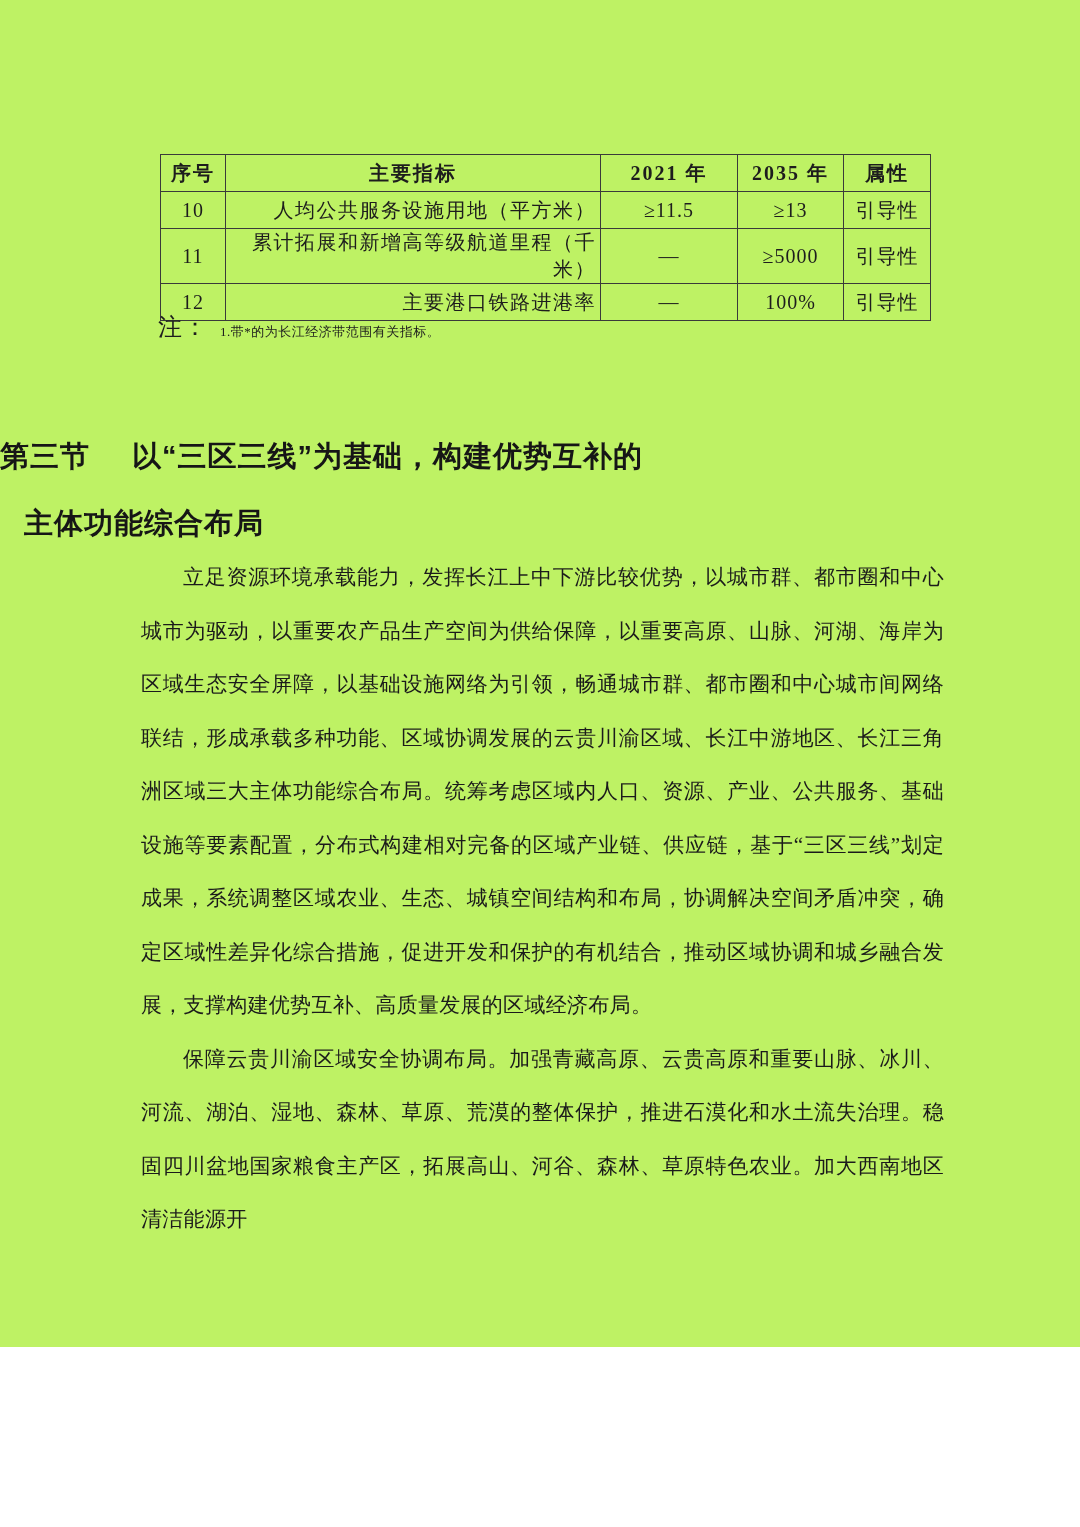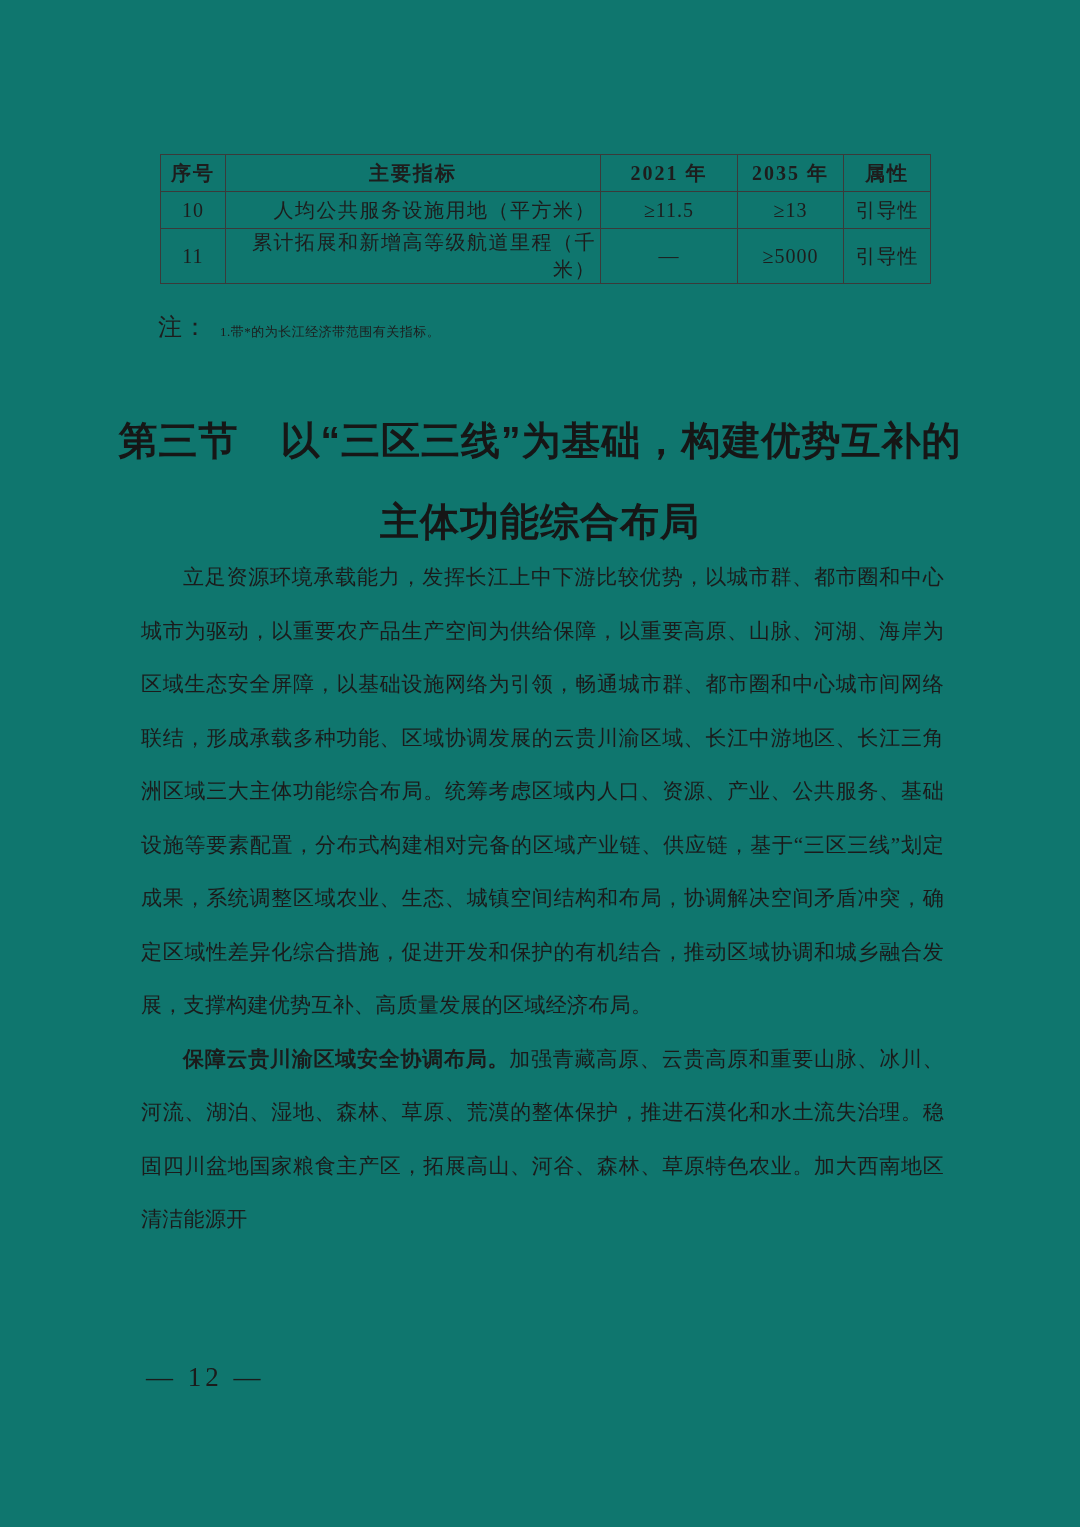--- a/index.html
+++ b/index.html
@@ -1,21 +1,21 @@
 <!DOCTYPE html>
 <html><head>
 <meta charset="utf-8">
 <style>
   * { margin: 0; padding: 0; box-sizing: border-box; }
   html, body { background: #ffffff; }
   .page {
     position: relative;
     width: 1080px;
-    height: 1527px;
-    background: #0f766e;
+    height: 1347px;
+    background: #bef264;
     color: #1d1d1d;
     font-family: "Liberation Serif", "DejaVu Serif", serif;
     overflow: hidden;
   }
 
   
   .tbl-wrap {
     position: absolute;
     left: 160px;
     top: 154px;
@@ -65,46 +65,45 @@
     font-size: 13px;
     line-height: 37px;
     letter-spacing: 0.5px;
     text-align: justify;
   }
 
   
   .section-heading {
     position: absolute;
     left: 0;
-    top: 414px;
+    top: 437px;
     width: 100%;
-    text-align: center;
     font-family: "Liberation Sans", "DejaVu Sans", sans-serif;
     font-weight: bold;
-    font-size: 39px;
+    font-size: 29px;
     color: #161616;
     letter-spacing: 1px;
   }
   .section-heading .line1 { display: inline-flex; gap: 42px; }
-  .section-heading .line2 { margin-top: 27px; }
+  .section-heading .line2 { margin-top: 27px; padding-left: 24px; }
 
   
   .body-text {
     position: absolute;
     left: 141px;
     top: 551px;
     width: 803px;
     font-size: 21px;
     line-height: 53.5px;
     color: #1b1b1b;
     text-align: justify;
     letter-spacing: 0.3px;
   }
   .body-text p { text-indent: 2em; }
-  .para-lead { font-weight: bold; }
+  .para-lead { font-weight: normal; }
 
   
   .page-number {
     position: absolute;
     left: 146px;
     top: 1362px;
     font-size: 27px;
     letter-spacing: 4px;
     color: #1b1b1b;
   }
@@ -140,20 +139,27 @@
           <td>≥13</td>
           <td>引导性</td>
         </tr>
         <tr>
           <td>11</td>
           <td class="indicator-cell">累计拓展和新增高等级航道里程（千米）</td>
           <td>—</td>
           <td>≥5000</td>
           <td>引导性</td>
         </tr>
+        <tr>
+          <td>12</td>
+          <td class="indicator-cell">主要港口铁路进港率</td>
+          <td>—</td>
+          <td>100%</td>
+          <td>引导性</td>
+        </tr>
       </tbody>
     </table>
   </div>
 
   <div class="notes">
     <div class="notes-label">注：</div>
     <div class="notes-body">
       <div class="note-line">1.带*的为长江经济带范围有关指标。</div>
     </div>
   </div>

